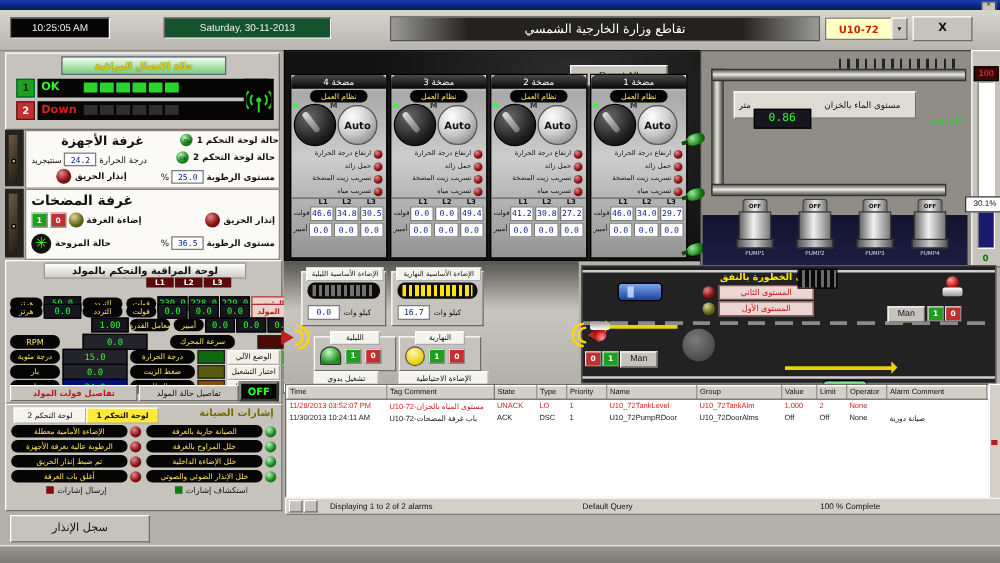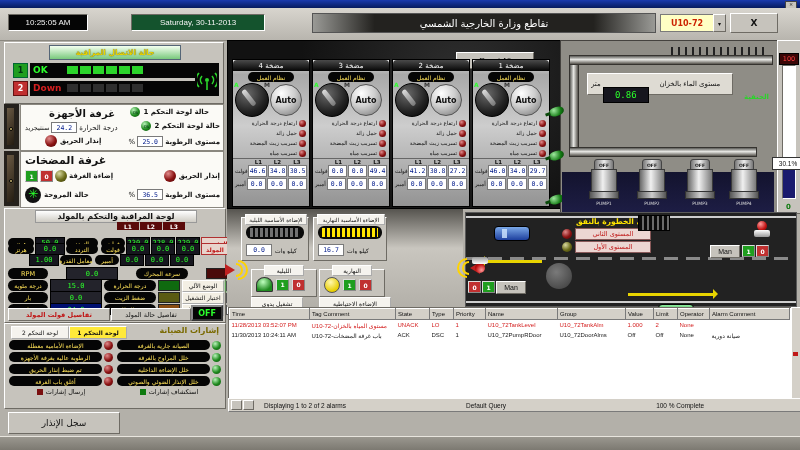--- a/index.html
+++ b/index.html
@@ -132,21 +132,21 @@
         </svg>
     </div>
   </div>
 
   <div class="abs door" style="left:4px;top:104px;width:15px;height:45px;">
       <div class="leaf"></div>
       <div class="knob"></div>
     </div>
   <div class="abs" style="left:20px;top:104px;width:202px;height:45px;background:#fbfaf6;border:1px solid #8a877f;">
     <div class="abs flex" style="left:2px;top:1px;width:118px;height:14px;justify-content:center;font-weight:bold;font-size:10px;">غرفة الأجهزة</div>
-    <div class="abs flex" style="right:14px;top:2px;gap:3px;">
+    <div class="abs flex" style="right:0;top:2px;gap:3px;">
       <span class="led green" style="width:10px;height:10px;font-size:4px;color:#031;display:flex;align-items:center;justify-content:center;">Ok</span>
       <span class="nw" style="font-size:7px;font-weight:bold;">حالة لوحة التحكم 1</span>
     </div>
     <div class="abs flex" style="right:3px;top:16px;gap:3px;">
       <span class="led green" style="width:10px;height:10px;font-size:4px;color:#031;display:flex;align-items:center;justify-content:center;">Ok</span>
       <span class="nw" style="font-size:7px;font-weight:bold;">حالة لوحة التحكم 2</span>
     </div>
     <div class="abs flex" style="left:4px;top:17px;gap:2px;">
       <span class="nw" style="font-size:6.5px;">سنتيجريد</span>
       <span class="wval" style="width:24px;height:9px;">24.2</span>
@@ -212,21 +212,21 @@
       <span class="gval" style="width:28px;height:10px;">0.0</span>
       <span class="bpill" style="width:26px;">التردد</span>
       <span class="bpill" style="width:18px;margin-left:2px;">فولت</span>
       <span class="gval" style="width:22px;height:10px;">0.0</span>
       <span class="gval" style="width:22px;height:10px;">0.0</span>
       <span class="gval" style="width:22px;height:10px;">0.0</span>
       <span class="flex nw" style="width:26px;height:10px;border:1px solid #b03030;color:#c01818;font-size:6px;font-weight:bold;justify-content:center;background:#e8d4cc;">المولد</span>
     </div>
     <div class="abs flex" style="left:3px;top:45px;gap:1px;">
       <span style="width:20px;"></span>
-      <span class="gval" style="width:28px;height:10px;">1.00</span>
+      <span class="gval" style="width:28px;height:10px;margin-left:44px;">1.00</span>
       <span class="bpill" style="width:26px;">معامل القدرة</span>
       <span class="bpill" style="width:18px;margin-left:2px;">أمبير</span>
       <span class="gval" style="width:22px;height:10px;">0.0</span>
       <span class="gval" style="width:22px;height:10px;">0.0</span>
       <span class="gval" style="width:22px;height:10px;">0.0</span>
     </div>
 
     <div class="abs flex" style="left:3px;top:58px;gap:18px;">
       <span class="bpill" style="width:34px;height:11px;font-size:6.5px;">RPM</span>
       <span class="gval" style="width:50px;height:11px;background:#23232b;">0.0</span>

